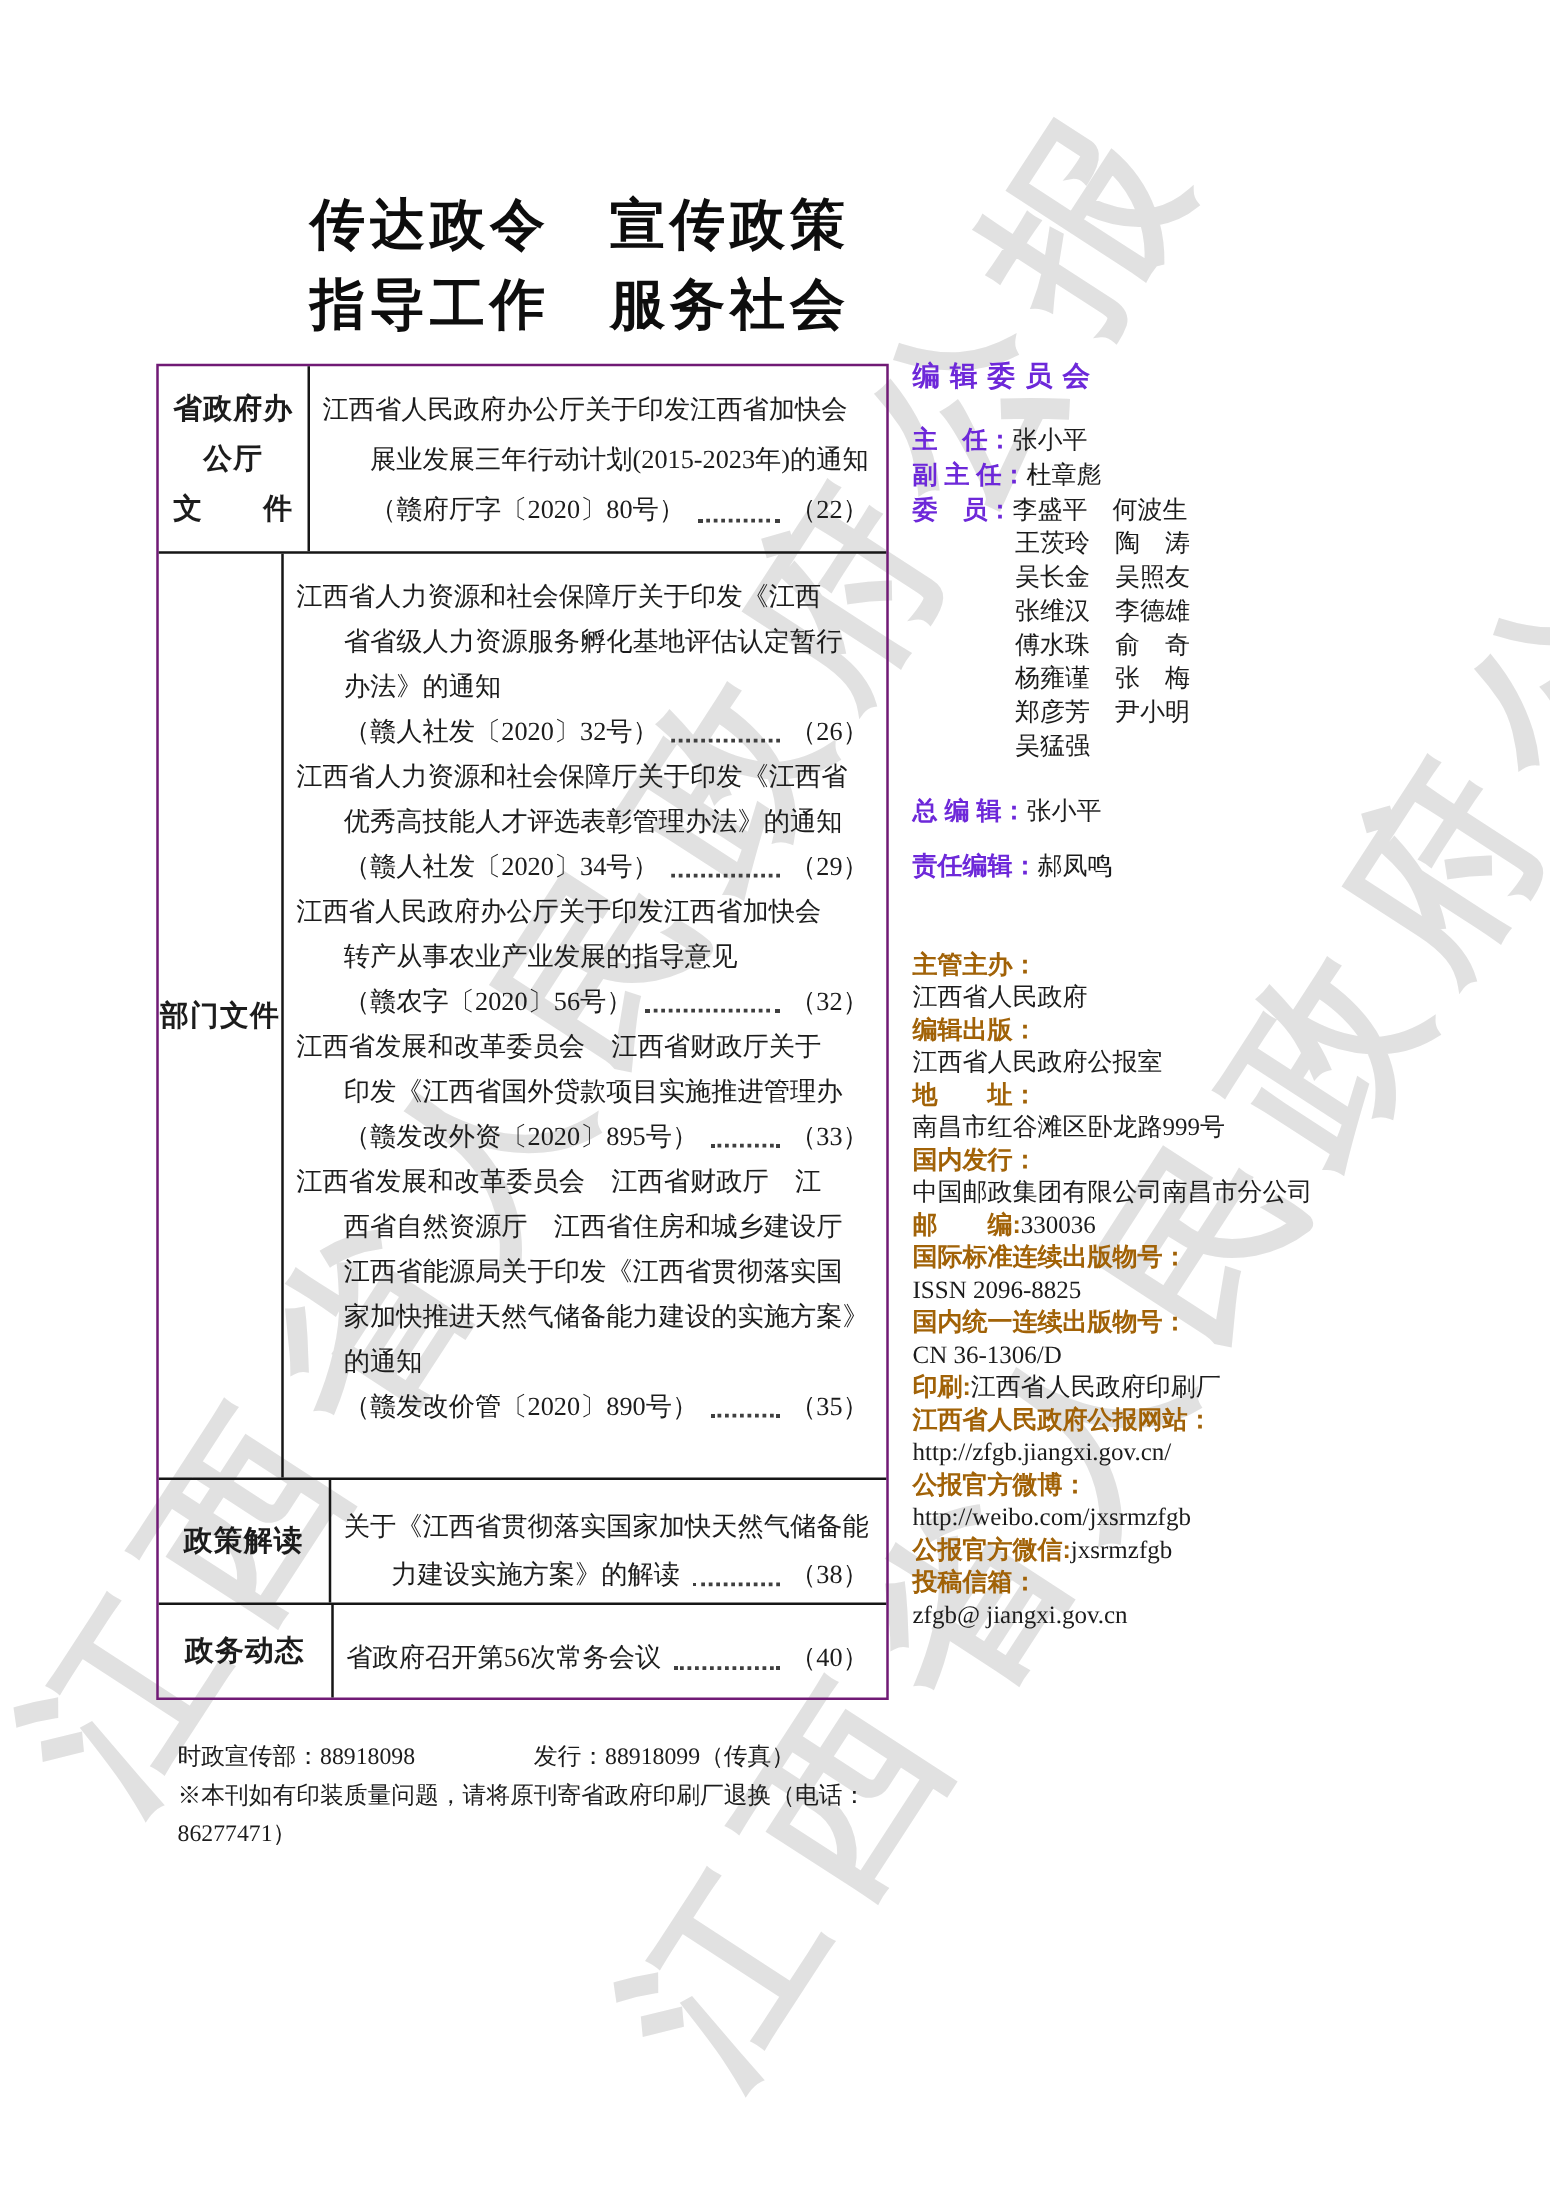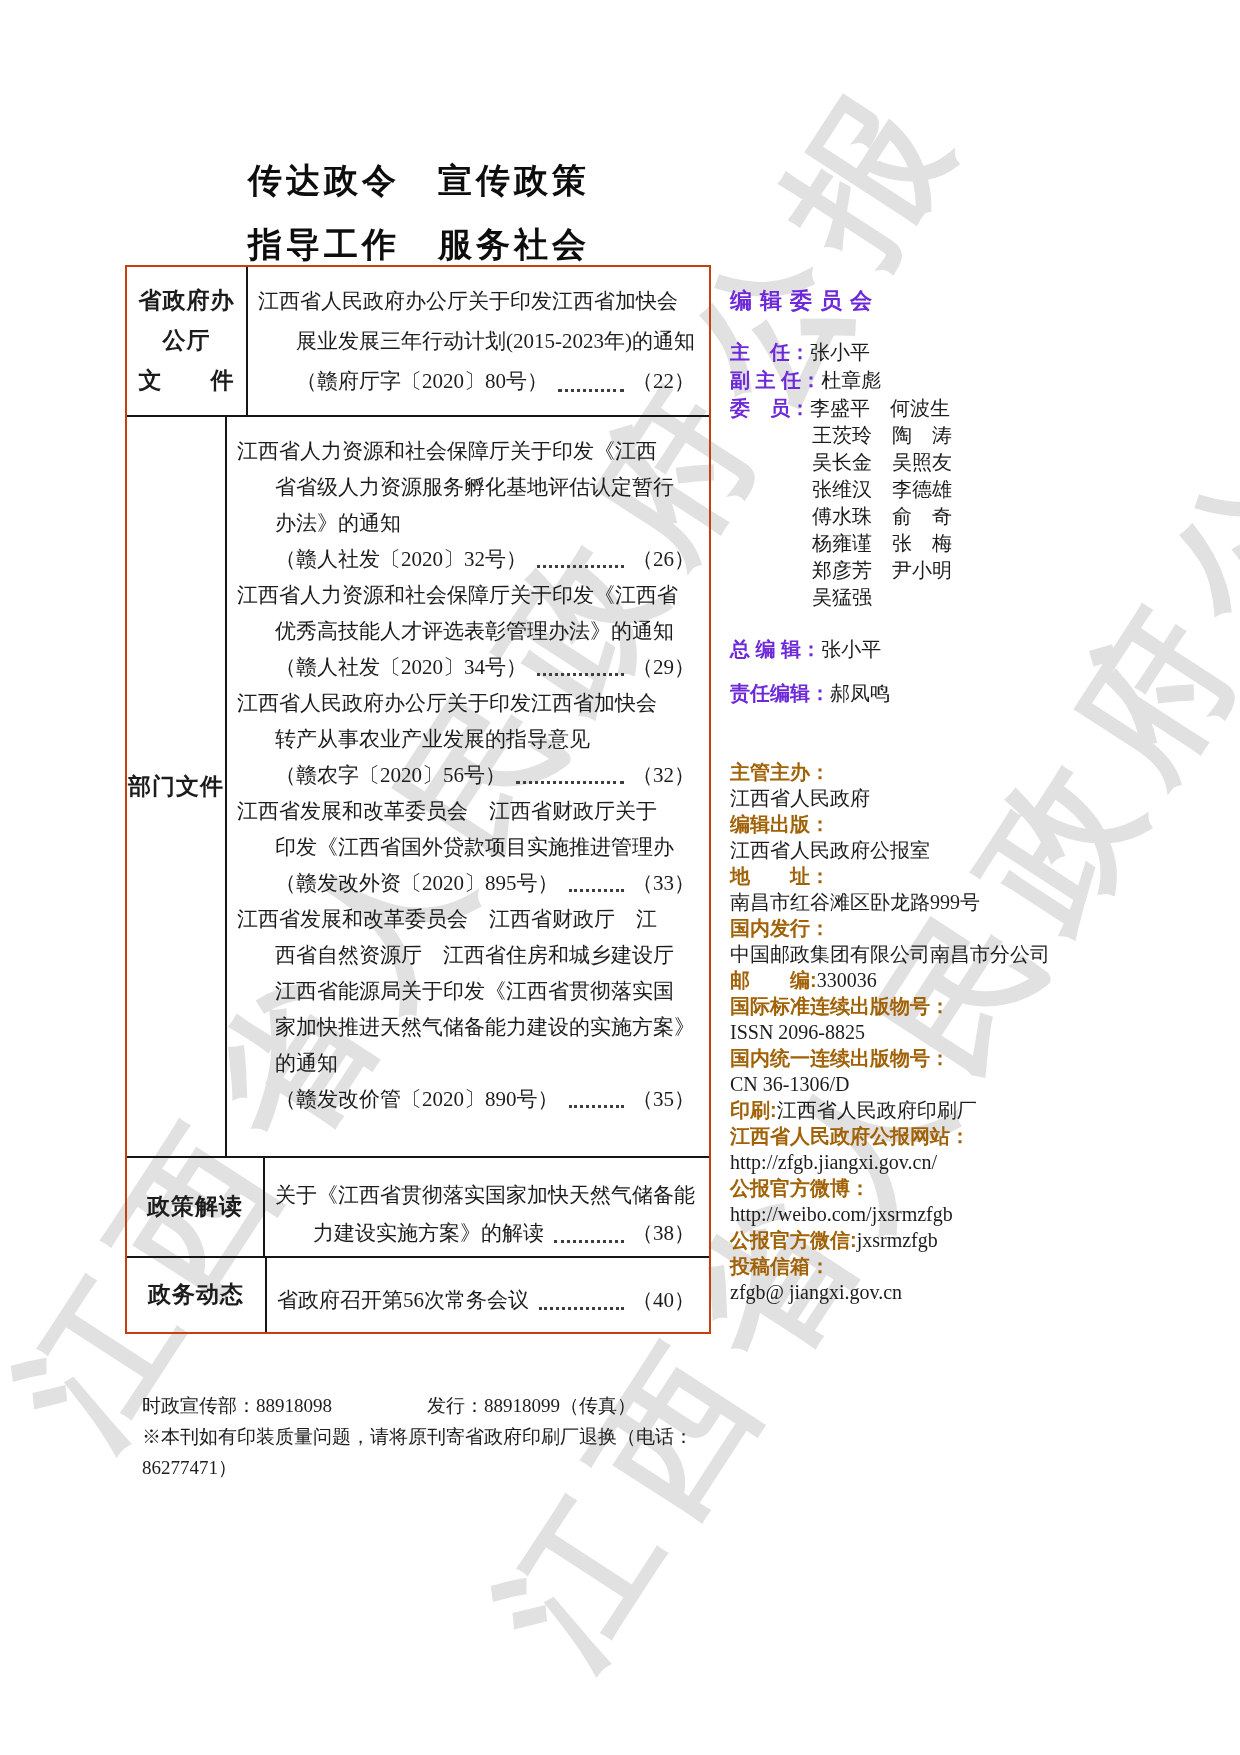--- a/index.html
+++ b/index.html
@@ -26,31 +26,31 @@
   .wm1 { left:-300px; top:660px; transform:rotate(-57deg); }
   .wm2 { left:180px;  top:880px; transform:rotate(-57deg); }
 
   .content { position:absolute; inset:0; z-index:1; }
 
   
   .masthead {
     position:absolute; left:248px; top:148px;
     font-family:"Liberation Sans", sans-serif;
     font-weight:900;
-    font-size:34px;
+    font-size:44px;
     line-height:64px;
     letter-spacing:4px;
     color:#0d0d0d;
   }
 
   
   .toc {
-    position:absolute; left:125px; top:265px;
+    position:absolute; left:125px; top:291px;
     width:586px; height:1069px;
-    border:2px solid #c2410c;
+    border:2px solid #701a75;
     display:flex; flex-direction:column;
     background:transparent;
   }
   .toc-row { display:flex; border-top:2px solid #161616; }
   .toc-row:first-child { border-top:none; }
   .row1 { height:148px; }
   .row2 { height:741px; }
   .row3 { height:100px; }
   .row4 { flex:1; }
   .toc-label {

